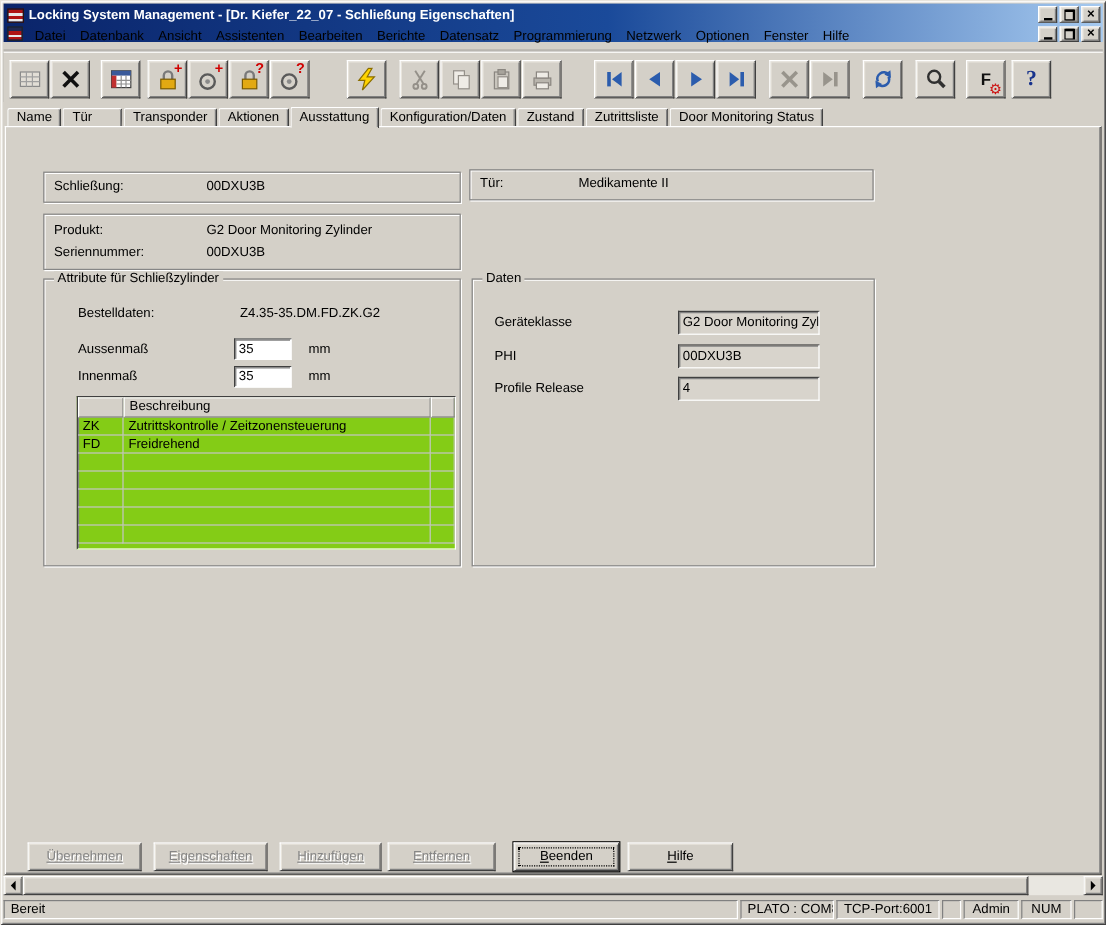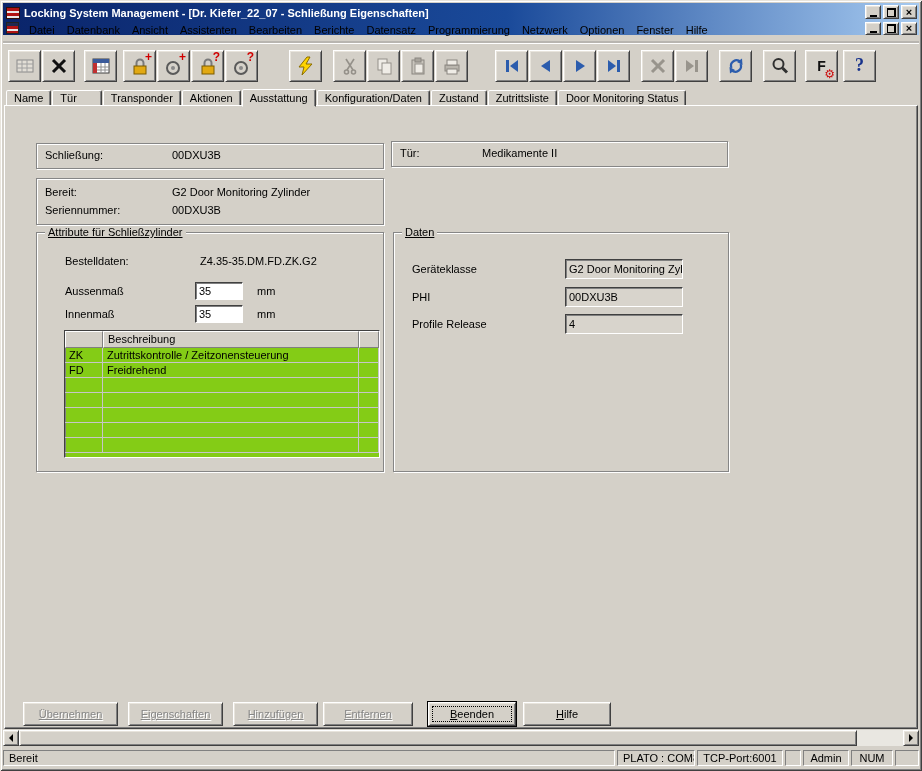--- a/index.html
+++ b/index.html
@@ -54,21 +54,21 @@
   .tabstrip{position:absolute;left:4px;top:88px;right:4px;height:18px;display:flex;align-items:flex-end;padding-left:2px;}
   .tab{height:16px;line-height:15px;padding:0 7px;background:#d4d0c8;margin-right:1px;white-space:nowrap;
     border:1px solid;border-color:#fff #404040 transparent #fff;box-shadow:inset -1px 0 0 #808080;
     border-top-left-radius:2px;border-top-right-radius:2px;position:relative;z-index:1;}
   .tab.active{height:18px;line-height:17px;z-index:3;margin-bottom:-1px;}
 
   
   .content{position:absolute;left:4px;top:105px;width:914px;height:624px;background:#d4d0c8;z-index:2;
     border:1px solid;border-color:#fff #404040 #404040 #fff;box-shadow:inset -1px -1px 0 #808080;}
   .etched{border:1px solid #868686;box-shadow:1px 1px 0 #fff, inset 1px 1px 0 #fff;position:absolute;}
-  .legend{position:absolute;top:-7px;left:8px;background:#d4d0c8;padding:0 3px;line-height:13px;text-decoration:underline;}
+  .legend{position:absolute;top:-7px;left:8px;background:#d4d0c8;padding:0 3px;line-height:13px;}
   .lbl-abs{position:absolute;white-space:nowrap;}
   .edit{position:absolute;width:48px;height:18px;background:#fff;padding:1px 3px;font:11px "Liberation Sans",sans-serif;
     border:1px solid;border-color:#404040 #fff #fff #404040;box-shadow:inset 1px 1px 0 #808080;}
   .rofield{position:absolute;width:118px;height:20px;line-height:18px;background:#d8d4cc;padding:0 3px;overflow:hidden;white-space:nowrap;
     border:1px solid;border-color:#404040 #fff #fff #404040;box-shadow:inset 1px 1px 0 #808080;}
 
   
   .attr-table{position:absolute;left:27px;top:97px;width:316px;height:128px;background:#84cc16;overflow:hidden;
     border:1px solid;border-color:#404040 #fff #fff #404040;box-shadow:inset 1px 1px 0 #808080;}
   .t-row,.t-head{display:grid;grid-template-columns:38px 1fr 20px;}
@@ -311,21 +311,21 @@
       <span class="lbl-abs" style="left:8px;top:5px;">Schließung:</span>
       <span class="lbl-abs" style="left:135px;top:5px;">00DXU3B</span>
     </div>
 
     <div class="etched" style="left:386px;top:35px;width:337px;height:26px;">
       <span class="lbl-abs" style="left:8px;top:5px;">Tür:</span>
       <span class="lbl-abs" style="left:90px;top:5px;">Medikamente II</span>
     </div>
 
     <div class="etched" style="left:31px;top:72px;width:348px;height:47px;">
-      <span class="lbl-abs" style="left:8px;top:7px;">Bereit:</span>
+      <span class="lbl-abs" style="left:8px;top:7px;">Produkt:</span>
       <span class="lbl-abs" style="left:135px;top:7px;text-align:right;">G2 Door Monitoring Zylinder</span>
       <span class="lbl-abs" style="left:8px;top:25px;">Seriennummer:</span>
       <span class="lbl-abs" style="left:135px;top:25px;">00DXU3B</span>
     </div>
 
     <div class="etched" style="left:31px;top:126px;width:348px;height:240px;">
       <span class="legend">Attribute für Schließzylinder</span>
       <span class="lbl-abs" style="left:28px;top:22px;">Bestelldaten:</span>
       <span class="lbl-abs" style="left:163px;top:22px;">Z4.35-35.DM.FD.ZK.G2</span>
 

